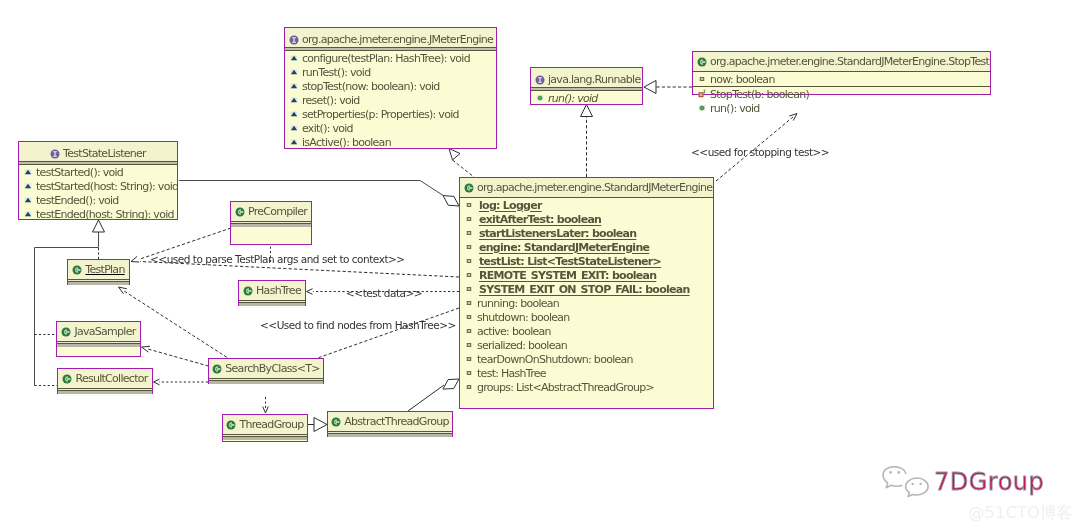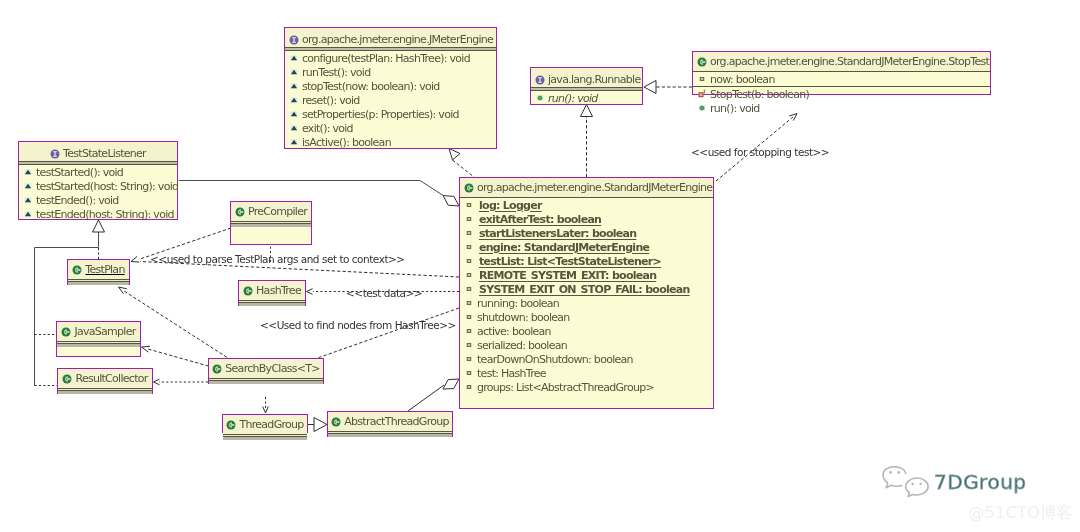--- a/index.html
+++ b/index.html
@@ -403,21 +403,21 @@
 <svg class="ico" viewBox="0 0 20 20">
           <circle cx="10" cy="10" r="9" fill="#2d7a3c"></circle>
           <path d="M11.8 4.4 A5.6 5.6 0 1 0 11.8 15.6 L11.8 12.2 A2.4 2.4 0 1 1 11.8 7.8 Z" fill="#c4dfc4"></path>
           <rect x="9.8" y="8.3" width="7" height="3.4" fill="#c4dfc4"></rect>
         </svg>
 <span class="tname">SearchByClass&lt;T&gt;</span>
 </div>
 <div class="uml-sec empty">
 </div>
 </div>
-<div class="umlbox" style="left:222px;top:414px;width:86px;height:19px;">
+<div class="umlbox" style="left:222px;top:414px;width:86px;height:28px;">
 <div class="uml-title center">
 <svg class="ico" viewBox="0 0 20 20">
           <circle cx="10" cy="10" r="9" fill="#2d7a3c"></circle>
           <path d="M11.8 4.4 A5.6 5.6 0 1 0 11.8 15.6 L11.8 12.2 A2.4 2.4 0 1 1 11.8 7.8 Z" fill="#c4dfc4"></path>
           <rect x="9.8" y="8.3" width="7" height="3.4" fill="#c4dfc4"></rect>
         </svg>
 <span class="tname">ThreadGroup</span>
 </div>
 <div class="uml-sec empty">
 </div>
@@ -441,21 +441,21 @@
     <path d="M24.6 24.6c-2 .6-4.2.9-6.4.9-2.5 0-4.9-.4-7.1-1.1l-6.4 3.1 2-5.9C3 18.8 0.8 15.1 0.8 10.9 0.8 4.9 7.2 0.9 15 0.9c7.5 0 13.7 3.7 14.6 8.6"></path>
     <path d="M57.7 25.9c0 5.9-6.4 10.7-14.3 10.7-1.8 0-3.6-.3-5.2-.7l-5.9 2.7 1.7-4.9c-2.9-2-4.7-4.7-4.7-7.8 0-5.9 6.4-10.7 14.3-10.7 7.9 0 14.1 4.8 14.1 10.7z"></path>
    </g>
    <g fill="#b5b5bb">
     <circle cx="10.2" cy="8.1" r="1.7"></circle>
           <circle cx="20.6" cy="8.1" r="1.7"></circle>
     <circle cx="38.2" cy="22.6" r="1.5"></circle>
           <circle cx="48.2" cy="22.6" r="1.5"></circle>
    </g>
   </svg>
-  <div style="position:absolute;left:52px;top:2px;font-size:20px;color:#0f766e;letter-spacing:0.5px;
+  <div style="position:absolute;left:52px;top:2px;font-size:24px;color:#be185d;letter-spacing:0.5px;
               -webkit-text-stroke:0.8px #9a9aa2;font-family:'DejaVu Sans',sans-serif;line-height:29px;">7DGroup</div>
   <div style="position:absolute;left:86px;top:35px;font-size:16.5px;color:#f0f0f2;white-space:nowrap;
               font-family:'DejaVu Sans',sans-serif;line-height:24px;">@51CTO博客</div>
 </div>
 
 <div class="edge-label" style="left:691px;top:147px;">&lt;&lt;used for stopping test&gt;&gt;</div>
 <div class="edge-label" style="left:150px;top:254px;">&lt;&lt;used to parse TestPlan args and set to context&gt;&gt;</div>
 <div class="edge-label" style="left:346px;top:288px;">&lt;&lt;test data&gt;&gt;</div>
 <div class="edge-label" style="left:260px;top:320px;">&lt;&lt;Used to find nodes from HashTree&gt;&gt;</div>
 </div>

